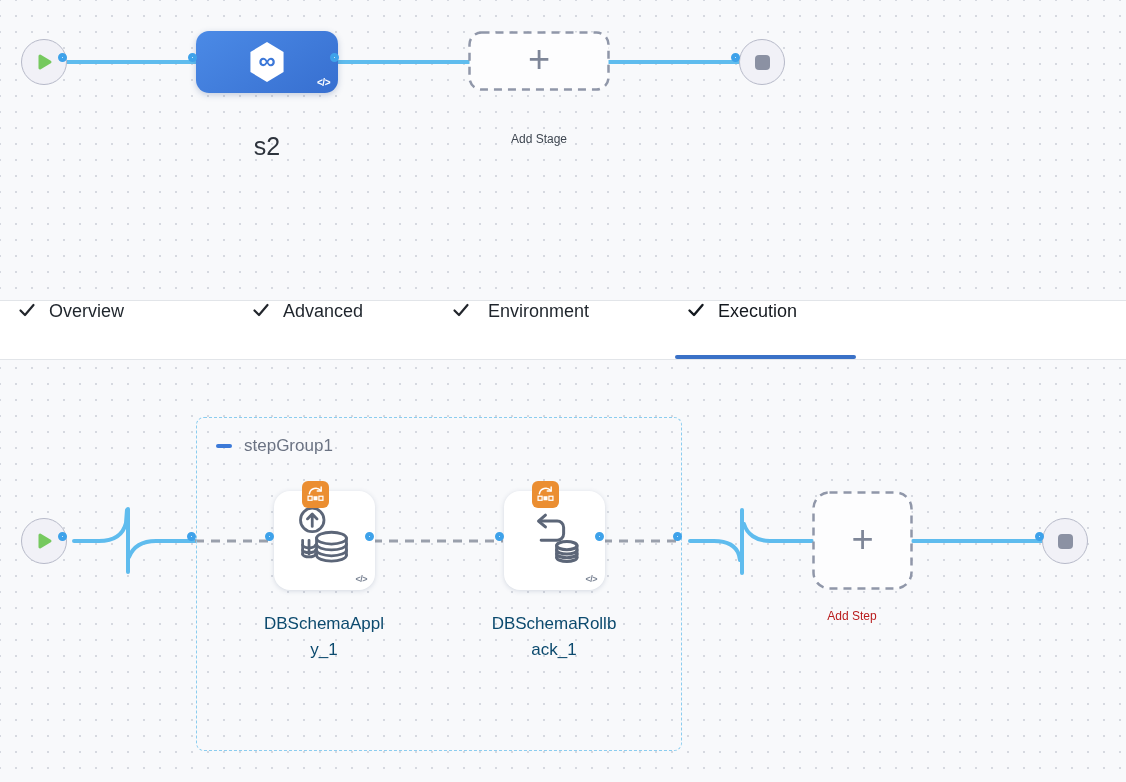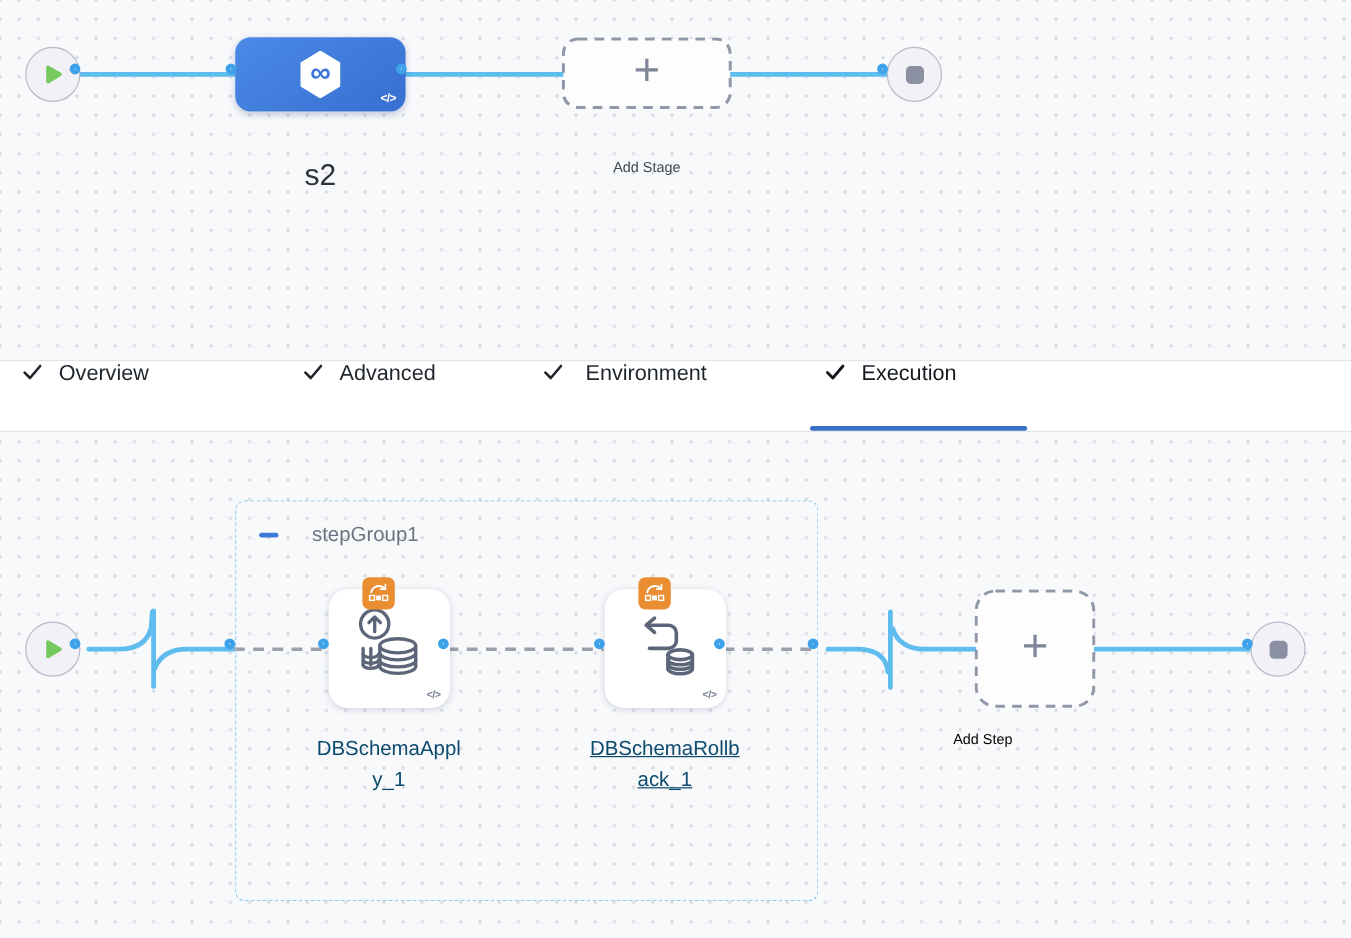--- a/index.html
+++ b/index.html
@@ -82,21 +82,21 @@
     position:absolute; left:-12px; bottom:0; width:181px; height:4px;
     background:#3a71c7; border-radius:3px;
   }
 
   
   .step-group {
     position:absolute; left:196px; top:417px; width:486px; height:334px;
     border:1.5px dashed #8bcdef; border-radius:8px; z-index:2;
   }
   .group-header {
-    position:absolute; left:19px; top:18px; display:flex; align-items:center; gap:28px;
+    position:absolute; left:19px; top:18px; display:flex; align-items:center; gap:12px;
   }
   .minus-icon { width:16px; height:4px; border-radius:2px; background:#3c7ad8; cursor:pointer; }
   .group-name { color:#6b7383; font-size:17px; }
 
   
   .step-card {
     position:absolute; width:101px; height:99px; border-radius:16px;
     background:#ffffff; z-index:3; box-shadow:0 1px 5px rgba(50,70,110,.18);
   }
   .badge {
@@ -248,29 +248,29 @@
   <svg width="21" height="21" viewBox="0 0 24 24">
     <g fill="none" stroke="#ffffff" stroke-width="1.8" stroke-linecap="round">
       <path d="M5,11 A7.5,7.5 0 0 1 18,7.5"></path>
       <path d="M18.5,3.5 L18.5,8 L14,8" stroke-width="1.6"></path>
     </g>
     <rect x="3.5" y="14" width="4.6" height="4.6" fill="none" stroke="#ffffff" stroke-width="1.4"></rect>
     <rect x="9.7" y="14" width="4.6" height="4.6" fill="#ffffff"></rect>
     <rect x="15.9" y="14" width="4.6" height="4.6" fill="none" stroke="#ffffff" stroke-width="1.4"></rect>
   </svg>
 </div>
-<div class="node-label step-label" style="left:491px; top:611px; width:126px;text-decoration:underline;">DBSchemaRollback_1</div>
+<div class="node-label step-label" style="left:491px; top:611px; width:126px;">DBSchemaRollback_1</div>
 
 <div class="add-box" style="left:812px; top:491px; width:101px; height:99px;">
   <svg class="frame" width="101" height="99">
     <rect x="1.5" y="1.5" width="98" height="96" rx="16" fill="#fdfdfe" stroke="#9097a9" stroke-width="2.5" stroke-dasharray="8 6"></rect>
   </svg>
   <span class="plus-glyph">+</span>
 </div>
-<div class="node-label" style="left:739px; top:609px; width:160px; color:#000000;">Add Step</div>
+<div class="node-label" style="left:772px; top:609px; width:160px; color:#b91c1c;">Add Step</div>
 
 <div class="terminal" style="left:1042px; top:518px;">
   <div class="stop-square"></div>
 </div>
 
 <div class="port" style="left:58px;   top:532px;"></div>
 <div class="port" style="left:187px;  top:532px;"></div>
 <div class="port" style="left:265px;  top:532px;"></div>
 <div class="port" style="left:365px;  top:532px;"></div>
 <div class="port" style="left:495px;  top:532px;"></div>

